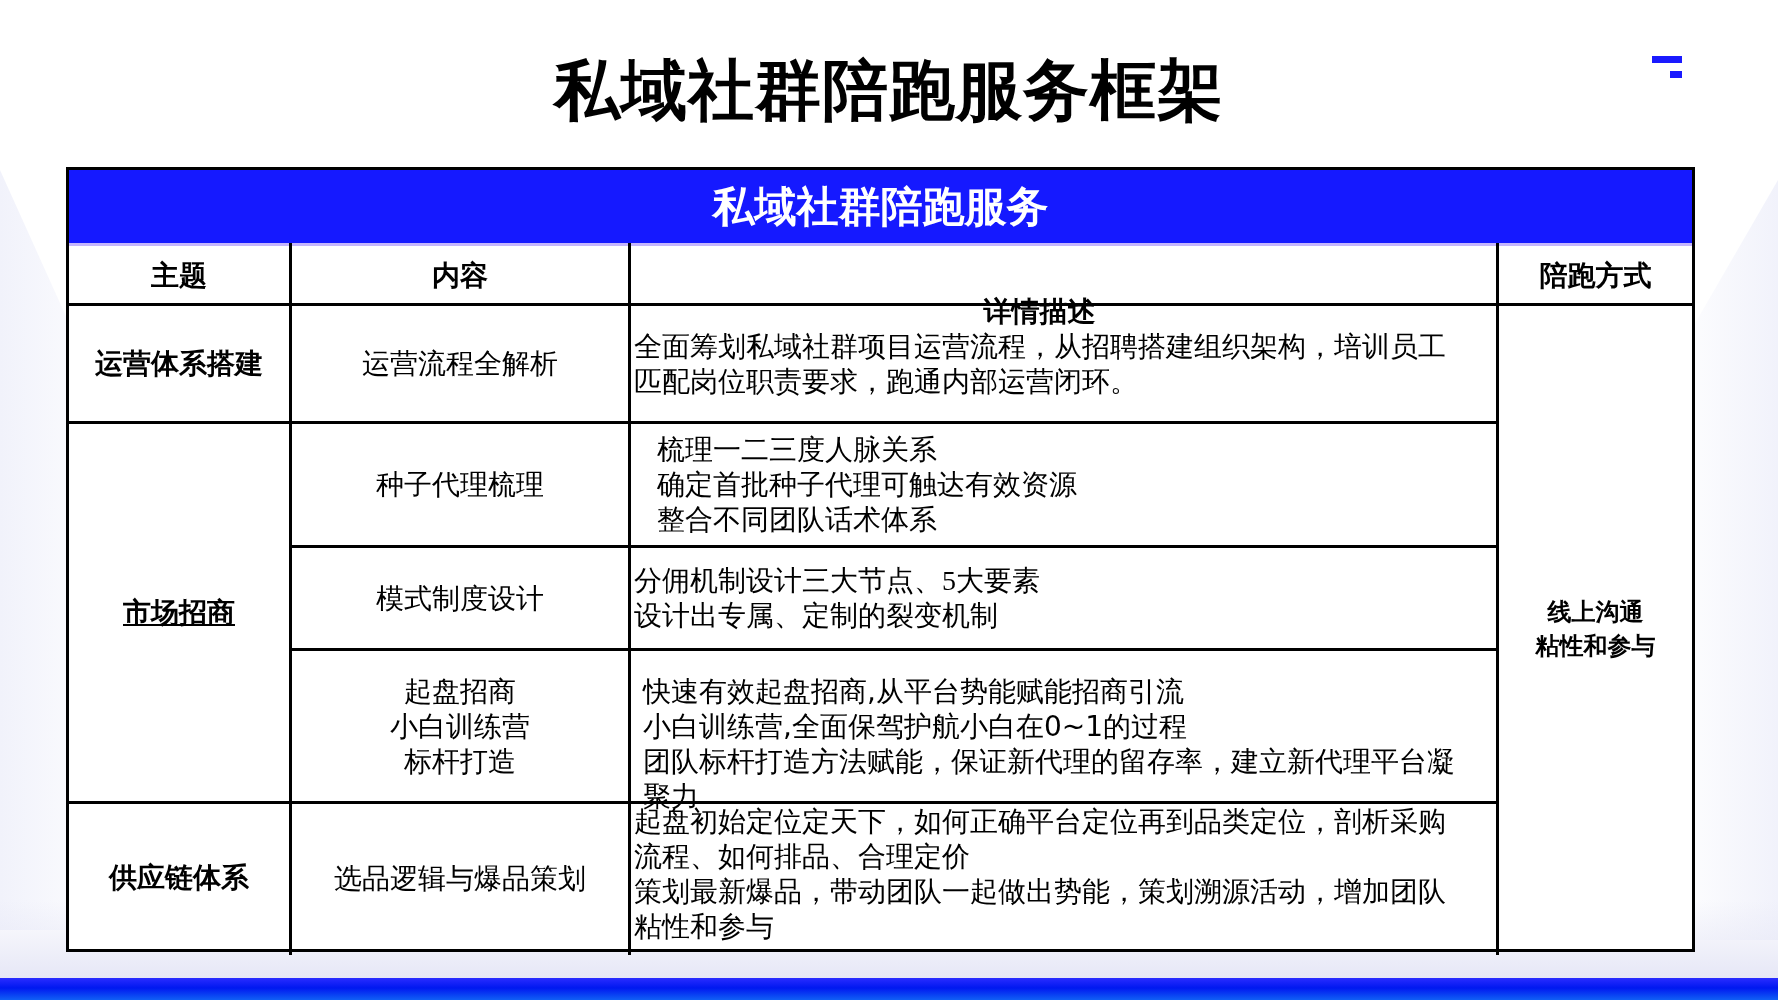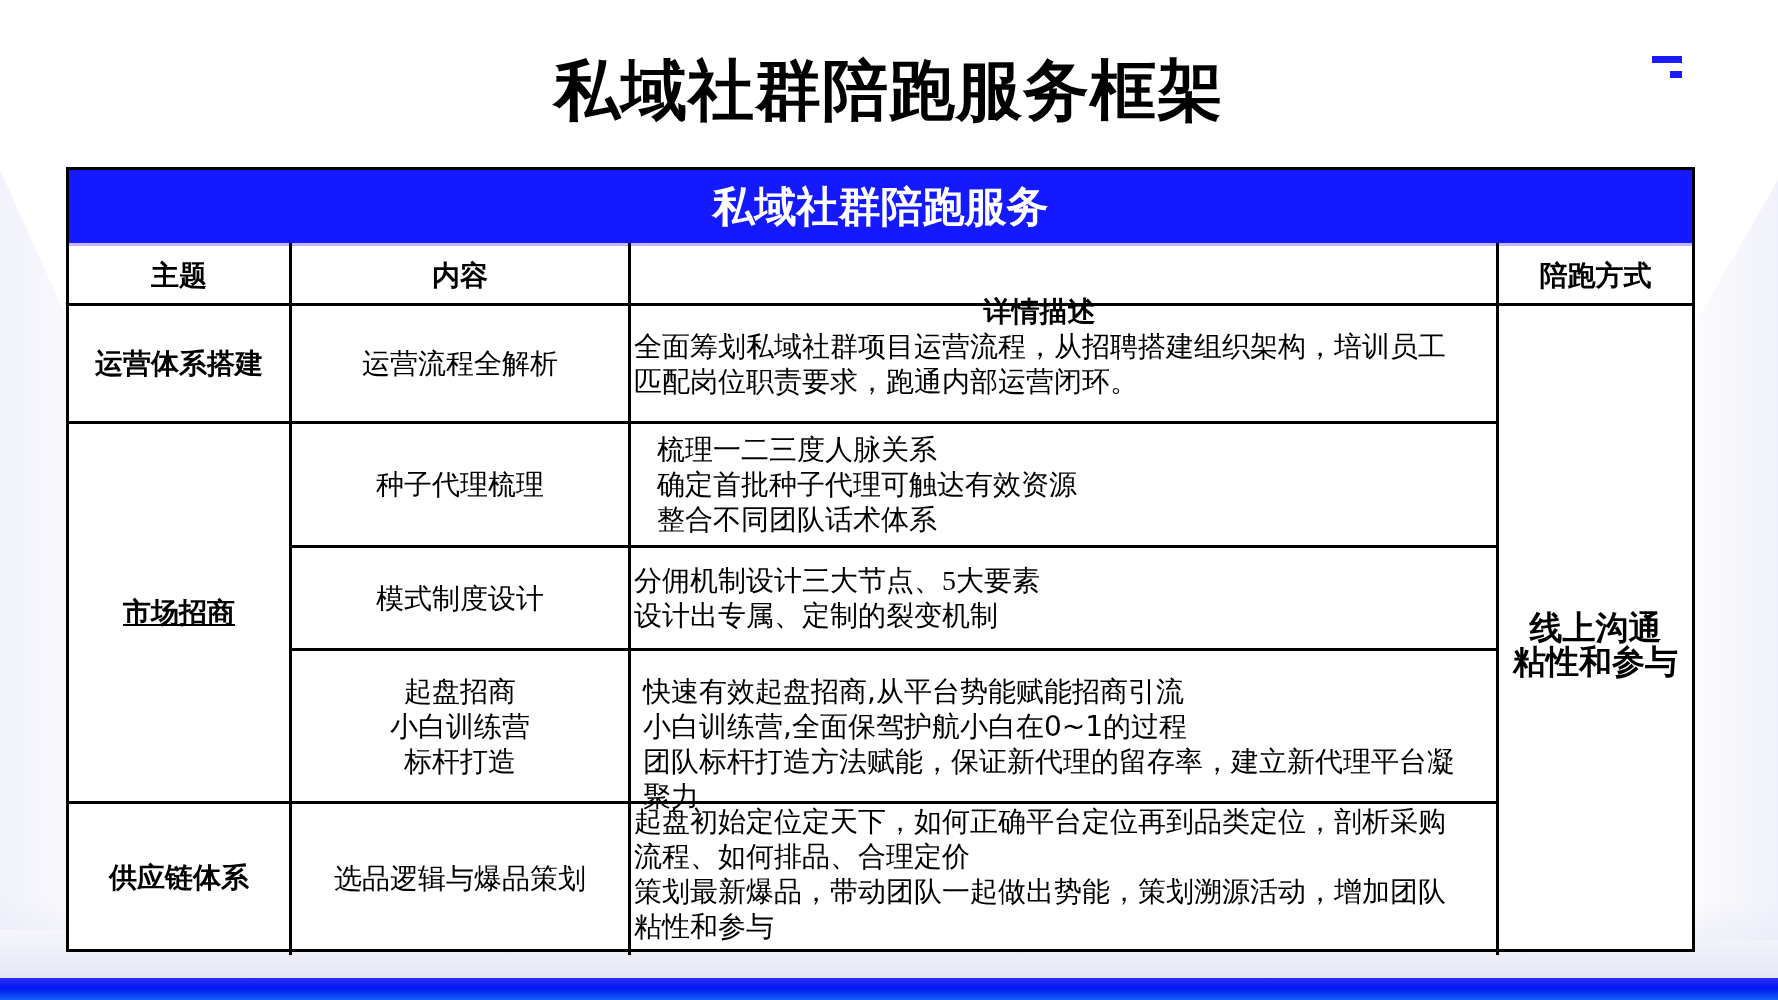--- a/index.html
+++ b/index.html
@@ -50,21 +50,21 @@
     display: flex; align-items: center;
   }
   .hline { position: absolute; height: 3px; background: #000; }
   .vline { position: absolute; width: 3px; background: #000; }
 
   .th { justify-content: center; font-weight: bold; font-size: 28px; }
   .topic { justify-content: center; font-weight: bold; font-size: 28px; text-align: right; }
   .content { justify-content: center; font-size: 28px; text-align: center; line-height: 35px; flex-direction: column; }
   .desc { justify-content: flex-start; font-size: 28px; line-height: 35px; padding-left: 3px; flex-direction: column; align-items: flex-start; }
   .desc .line { display: block; white-space: nowrap; }
-  .method { justify-content: center; font-weight: bold; font-size: 33px; line-height: 34px; flex-direction: column; margin-top: 16px; }
+  .method { justify-content: center; font-weight: bold; font-size: 24px; line-height: 34px; flex-direction: column; }
 </style>
 </head>
 <body>
 
 <div class="bg-shape-left"></div>
 <div class="bg-shape-right"></div>
 <div class="bottom-fade"></div>
 <div class="bottom-bar"></div>
 
 <div class="page-title">私域社群陪跑服务框架</div>

